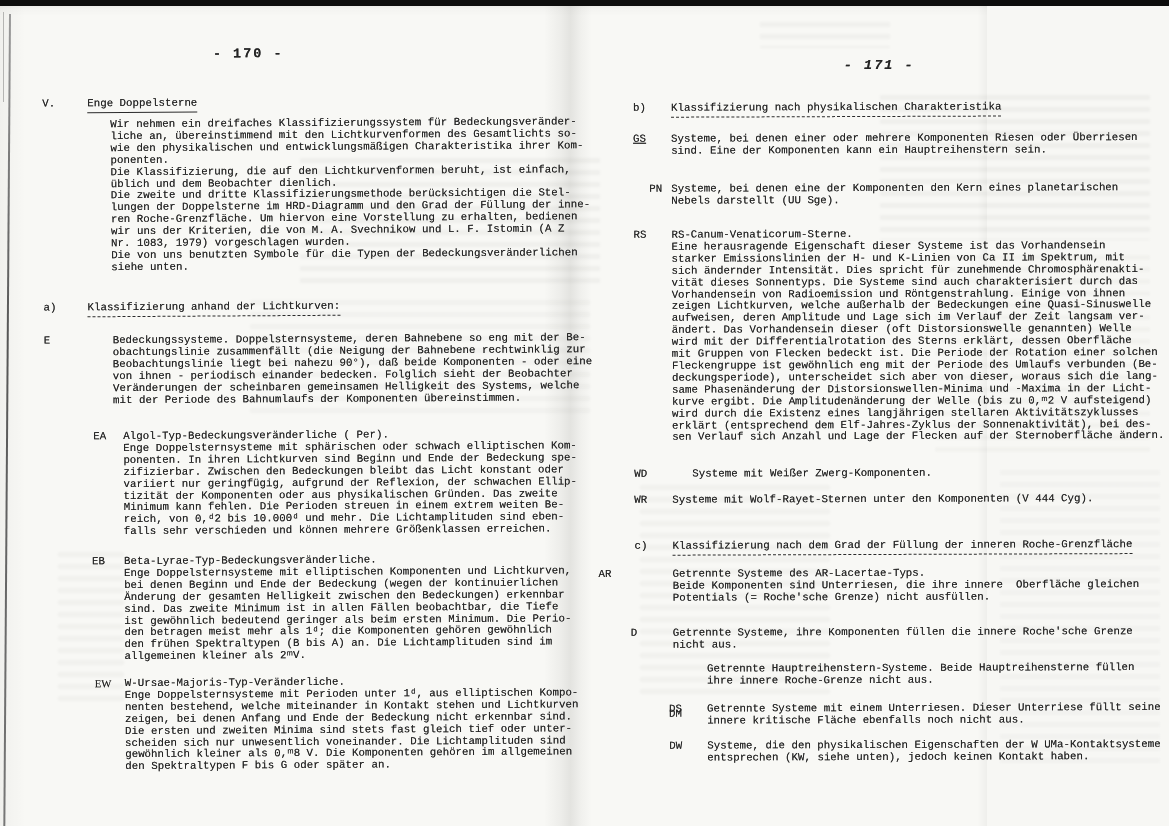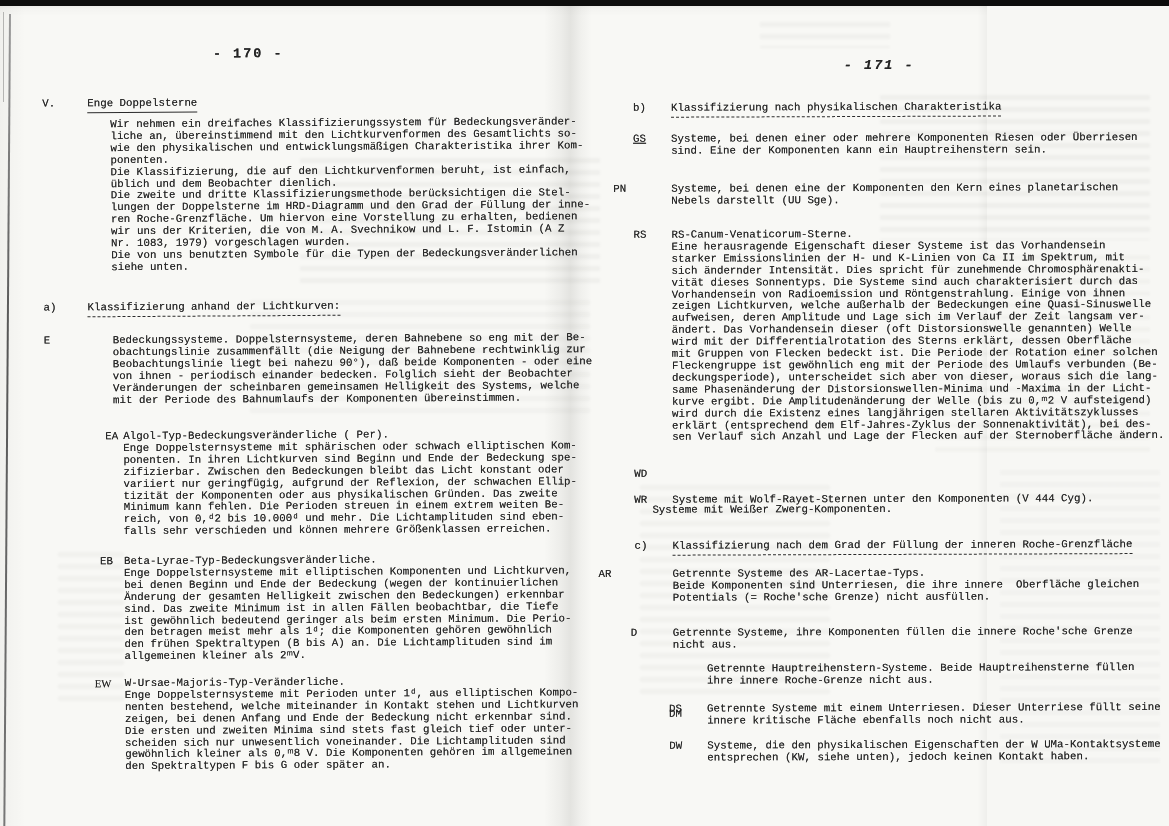--- a/index.html
+++ b/index.html
@@ -76,32 +76,32 @@
     <div class="txt h-dash" style="left:88px;top:301px;">Klassifizierung anhand der Lichtkurven:</div>
 
     <div class="txt" style="left:44px;top:334px;">E</div>
     <div class="txt" style="left:113px;top:334px;">Bedeckungssysteme. Doppelsternsysteme, deren Bahnebene so eng mit der Be-
 obachtungslinie zusammenfällt (die Neigung der Bahnebene rechtwinklig zur
 Beobachtungslinie liegt bei nahezu 90°), daß beide Komponenten - oder eine
 von ihnen - periodisch einander bedecken. Folglich sieht der Beobachter
 Veränderungen der scheinbaren gemeinsamen Helligkeit des Systems, welche
 mit der Periode des Bahnumlaufs der Komponenten übereinstimmen.</div>
 
-    <div class="txt" style="left:105px;top:430px;">EA</div>
+    <div class="txt" style="left:93px;top:430px;">EA</div>
     <div class="txt" style="left:123px;top:430px;">Algol-Typ-Bedeckungsveränderliche ( Per).
 Enge Doppelsternsysteme mit sphärischen oder schwach elliptischen Kom-
 ponenten. In ihren Lichtkurven sind Beginn und Ende der Bedeckung spe-
 zifizierbar. Zwischen den Bedeckungen bleibt das Licht konstant oder
 variiert nur geringfügig, aufgrund der Reflexion, der schwachen Ellip-
 tizität der Komponenten oder aus physikalischen Gründen. Das zweite
 Minimum kann fehlen. Die Perioden streuen in einem extrem weiten Be-
 reich, von 0,ᵈ2 bis 10.000ᵈ und mehr. Die Lichtamplituden sind eben-
 falls sehr verschieden und können mehrere Größenklassen erreichen.</div>
 
-    <div class="txt" style="left:99px;top:555px;">EB</div>
+    <div class="txt" style="left:91px;top:555px;">EB</div>
     <div class="txt" style="left:123px;top:555px;">Beta-Lyrae-Typ-Bedeckungsveränderliche.
 Enge Doppelsternsysteme mit elliptischen Komponenten und Lichtkurven,
 bei denen Beginn und Ende der Bedeckung (wegen der kontinuierlichen
 Änderung der gesamten Helligkeit zwischen den Bedeckungen) erkennbar
 sind. Das zweite Minimum ist in allen Fällen beobachtbar, die Tiefe
 ist gewöhnlich bedeutend geringer als beim ersten Minimum. Die Perio-
 den betragen meist mehr als 1ᵈ; die Komponenten gehören gewöhnlich
 den frühen Spektraltypen (B bis A) an. Die Lichtamplituden sind im
 allgemeinen kleiner als 2ᵐV.</div>
 
@@ -119,21 +119,21 @@
   <div class="page page-right">
     <div class="txt pageno" style="left:845px;top:60px;font-style:italic;">- 171 -</div>
 
     <div class="txt" style="left:634px;top:102px;">b)</div>
     <div class="txt h-dash" style="left:672px;top:102px;">Klassifizierung nach physikalischen Charakteristika</div>
 
     <div class="txt" style="left:634px;top:133px;text-decoration:underline;">GS</div>
     <div class="txt" style="left:672px;top:133px;">Systeme, bei denen einer oder mehrere Komponenten Riesen oder Überriesen
 sind. Eine der Komponenten kann ein Hauptreihenstern sein.</div>
 
-    <div class="txt" style="left:614px;top:183px;font-family:Liberation Mono, monospace;">PN</div>
+    <div class="txt" style="left:650px;top:183px;font-family:Liberation Mono, monospace;">PN</div>
     <div class="txt" style="left:672px;top:183px;">Systeme, bei denen eine der Komponenten den Kern eines planetarischen
 Nebels darstellt (UU Sge).</div>
 
     <div class="txt" style="left:634px;top:229px;">RS</div>
     <div class="txt" style="left:672px;top:229px;">RS-Canum-Venaticorum-Sterne.
 Eine herausragende Eigenschaft dieser Systeme ist das Vorhandensein
 starker Emissionslinien der H- und K-Linien von Ca II im Spektrum, mit
 sich ändernder Intensität. Dies spricht für zunehmende Chromosphärenakti-
 vität dieses Sonnentyps. Die Systeme sind auch charakterisiert durch das
 Vorhandensein von Radioemission und Röntgenstrahlung. Einige von ihnen
@@ -144,21 +144,21 @@
 mit Gruppen von Flecken bedeckt ist. Die Periode der Rotation einer solchen
 Fleckengruppe ist gewöhnlich eng mit der Periode des Umlaufs verbunden (Be-
 deckungsperiode), unterscheidet sich aber von dieser, woraus sich die lang-
 same Phasenänderung der Distorsionswellen-Minima und -Maxima in der Licht-
 kurve ergibt. Die Amplitudenänderung der Welle (bis zu 0,ᵐ2 V aufsteigend)
 wird durch die Existenz eines langjährigen stellaren Aktivitätszyklusses
 erklärt (entsprechend dem Elf-Jahres-Zyklus der Sonnenaktivität), bei des-
 sen Verlauf sich Anzahl und Lage der Flecken auf der Sternoberfläche ändern.</div>
 
     <div class="txt" style="left:634px;top:468px;">WD</div>
-    <div class="txt" style="left:652px;top:468px;margin-top:36px;">Systeme mit Weißer Zwerg-Komponenten.</div>
+    <div class="txt" style="left:692px;top:468px;">Systeme mit Weißer Zwerg-Komponenten.</div>
 
     <div class="txt" style="left:634px;top:494px;">WR</div>
     <div class="txt" style="left:672px;top:494px;">Systeme mit Wolf-Rayet-Sternen unter den Komponenten (V 444 Cyg).</div>
 
     <div class="txt" style="left:634px;top:540px;">c)</div>
     <div class="txt h-dash" style="left:672px;top:540px;">Klassifizierung nach dem Grad der Füllung der inneren Roche-Grenzfläche</div>
 
     <div class="txt" style="left:598px;top:568px;">AR</div>
     <div class="txt" style="left:672px;top:568px;">Getrennte Systeme des AR-Lacertae-Typs.
 Beide Komponenten sind Unterriesen, die ihre innere  Oberfläche gleichen

